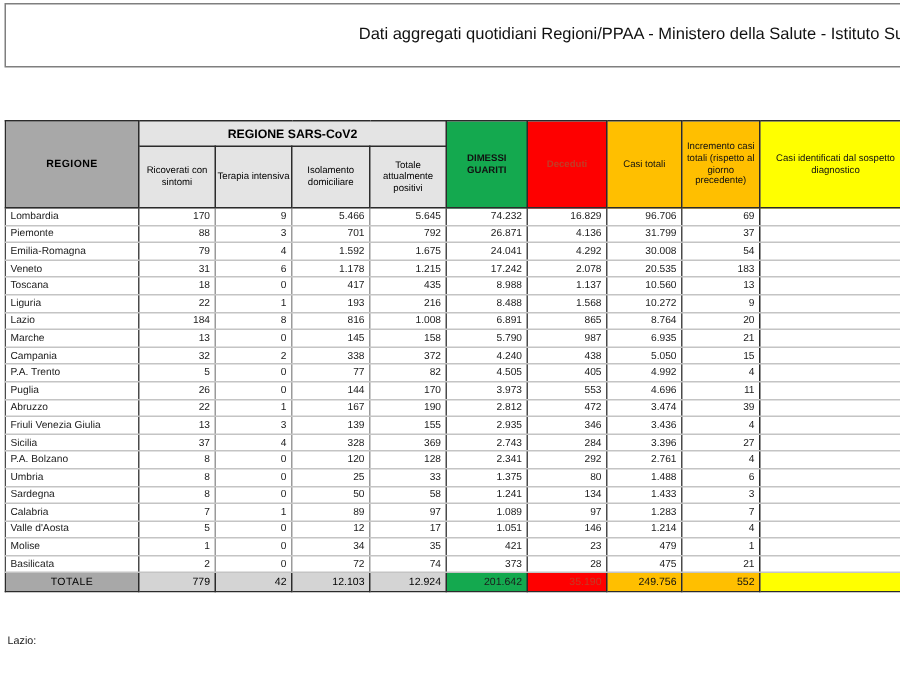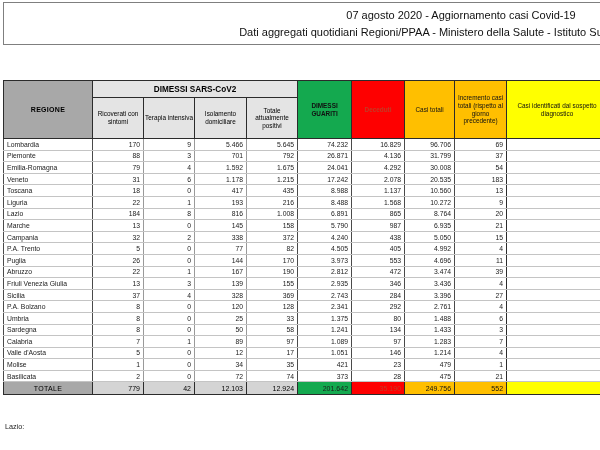--- a/index.html
+++ b/index.html
@@ -52,42 +52,41 @@
 
   
   #note{position:absolute;left:5px;top:422px;font-size:7.2px;color:#1a1a1a;}
 </style>
 </head>
 <body>
 
 <div id="page">
 
   <div id="titlebox">
-    <div class="tline">07 agosto 2020 - Aggiornamento casi Covid-19</div>
     <div class="tline">Dati aggregati quotidiani Regioni/PPAA - Ministero della Salute - Istituto Superiore di Sanità</div>
   </div>
 
   <div id="tablewrap">
     <table>
       <colgroup>
         <col style="width:89px">
           <col style="width:51px">
           <col style="width:51px">
         <col style="width:52px">
           <col style="width:51px">
           <col style="width:54px">
         <col style="width:53px">
           <col style="width:50px">
           <col style="width:52px">
         <col style="width:101px">
       </colgroup>
       <thead>
         <tr>
           <td class="hdr-region" rowspan="2">REGIONE</td>
-          <td class="hdr-group" colspan="4">DIMESSI SARS-CoV2</td>
+          <td class="hdr-group" colspan="4">REGIONE SARS-CoV2</td>
           <td class="hdr-green" rowspan="2">DIMESSI GUARITI</td>
           <td class="hdr-red" rowspan="2">Deceduti</td>
           <td class="hdr-orange" rowspan="2">Casi totali</td>
           <td class="hdr-orange" rowspan="2">Incremento casi totali (rispetto al giorno precedente)</td>
           <td class="hdr-yellow" rowspan="2">Casi identificati dal sospetto diagnostico</td>
         </tr>
         <tr>
           <td class="hdr-sub">Ricoverati con sintomi</td>
           <td class="hdr-sub">Terapia intensiva</td>
           <td class="hdr-sub">Isolamento domiciliare</td>

